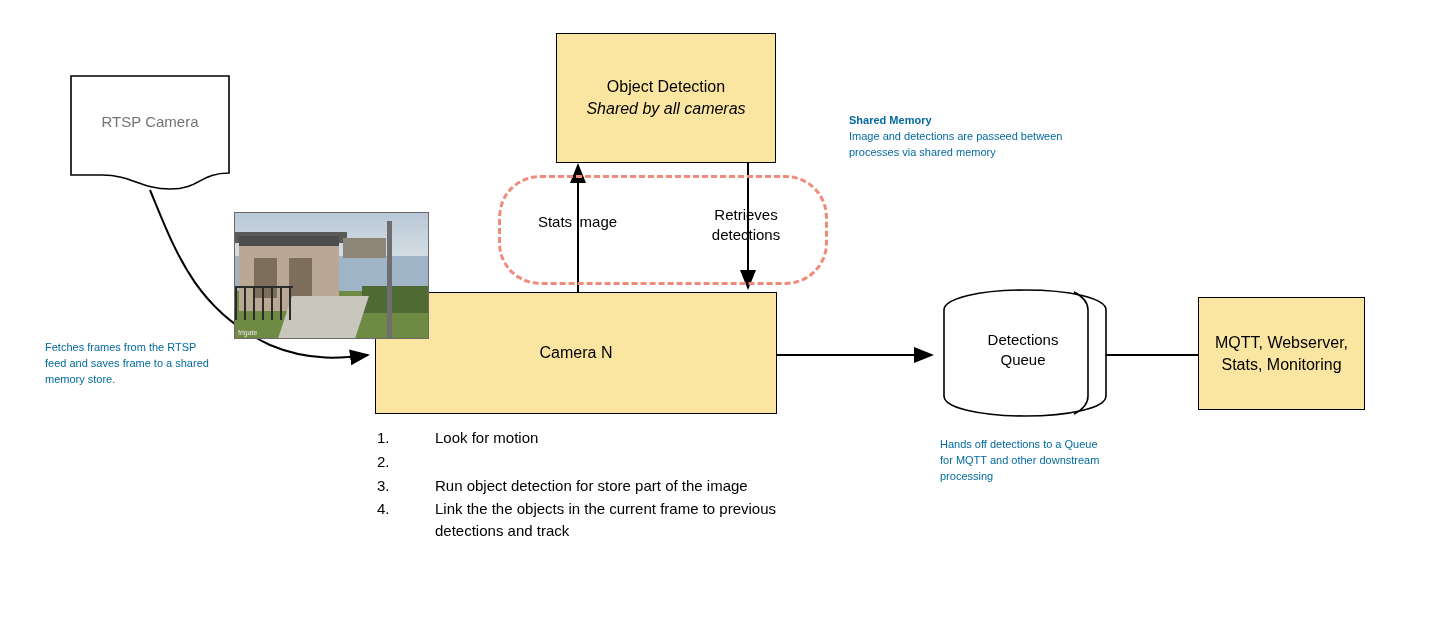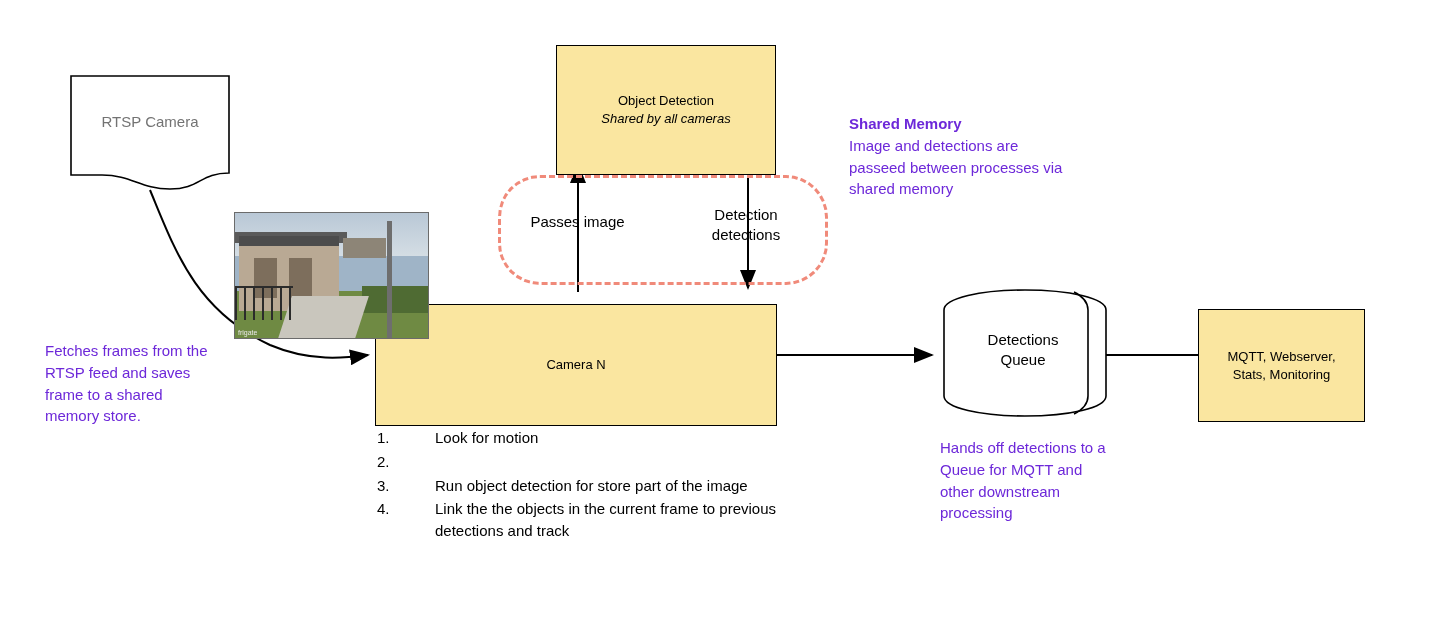--- a/index.html
+++ b/index.html
@@ -21,23 +21,22 @@
   .box {
     box-sizing: border-box;
     border: 1.5px solid #000000;
     background: #fae6a0;
     display: flex;
     flex-direction: column;
     align-items: center;
     justify-content: center;
     text-align: center;
     color: #000000;
-    font-size: 13px;
+    font-size: 16px;
     line-height: 1.35;
-    margin-top: 12px;
   }
   .box .line2 { font-style: italic; }
 
   
   .doc-shape {
     width: 160px;
     height: 115px;
   }
   .doc-shape svg { display: block; }
   .doc-label {
@@ -59,23 +58,23 @@
     left: 0;
     width: 160px;
     text-align: center;
     font-size: 15px;
     line-height: 1.35;
     color: #000;
   }
 
   
   .text-block {
-    font-size: 15px;
+    font-size: 11px;
     line-height: 1.45;
-    color: #6d28d9;
+    color: #0369a1;
   }
   .text-block b { font-weight: bold; }
 
   
   .steps {
     font-size: 15px;
     line-height: 1.45;
     color: #000;
   }
   .steps .row { display: flex; margin-bottom: 2px; }
@@ -227,25 +226,25 @@
       <div>Queue</div>
     </div>
   </div>
 
   <div class="abs box" style="left:1198px; top:297px; width:167px; height:113px;">
     <div>MQTT, Webserver,</div>
     <div>Stats, Monitoring</div>
   </div>
 
   <div class="abs arrow-label" style="left:520px; top:212px; width:115px;">
-    <div>Passes image</div>
+    <div>Stats image</div>
   </div>
 
   <div class="abs arrow-label" style="left:690px; top:205px; width:112px;">
-    <div>Detection detections</div>
+    <div>Retrieves detections</div>
   </div>
 
   <div class="abs text-block" style="left:849px; top:113px; width:215px;">
     <b>Shared Memory</b>
     <div>Image and detections are passeed between processes via shared memory</div>
   </div>
 
   <div class="abs text-block" style="left:45px; top:340px; width:175px;">
     <span>Fetches frames from the RTSP feed and saves frame to a shared memory store.</span>
   </div>

